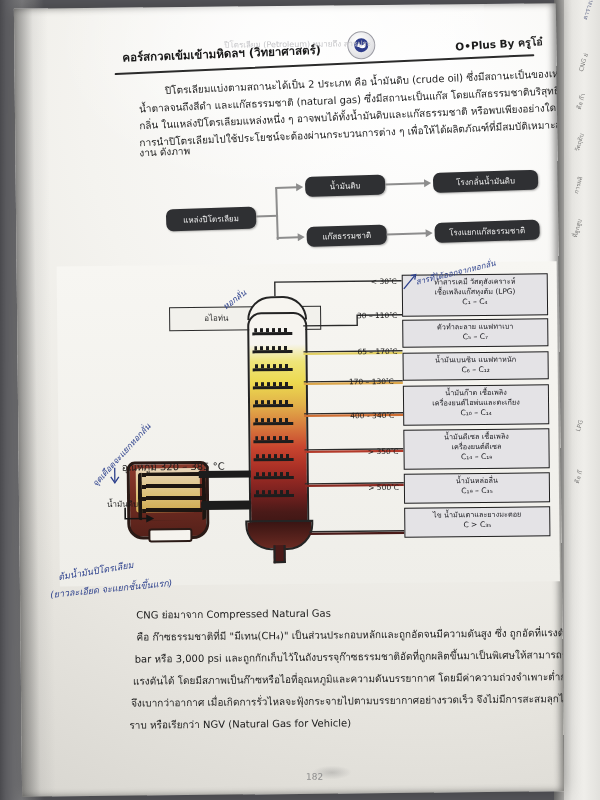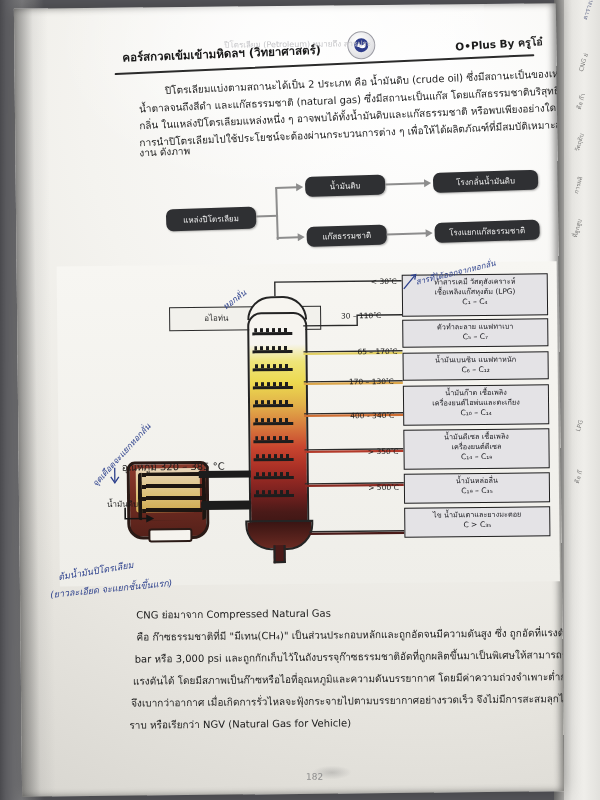--- a/index.html
+++ b/index.html
@@ -312,21 +312,21 @@
           <path d="M246,120 L345,120" stroke="#dca64a"></path>
           <path d="M246,152 L345,152" stroke="#cf6f34"></path>
           <path d="M246,188 L345,188" stroke="#b33a2a"></path>
           <path d="M246,222 L345,222" stroke="#8a2a22"></path>
           <path d="M250,270 L345,270" stroke="#4a1a18"></path>
         </g>
       </svg>
 
       <div class="temps">
         <div class="temp" style="left:266px;top:12px;">&lt; 30 ํC</div>
-        <div class="temp" style="left:250px;top:46px;">30 – 110 ํC</div>
+        <div class="temp" style="left:266px;top:46px;">30 – 110 ํC</div>
         <div class="temp" style="left:266px;top:82px;">65 – 170  ํC</div>
         <div class="temp" style="left:262px;top:112px;">170 – 130  ํC</div>
         <div class="temp" style="left:262px;top:146px;">400 - 340  ํC</div>
         <div class="temp" style="left:266px;top:182px;">&gt; 350  ํC</div>
         <div class="temp" style="left:266px;top:218px;">&gt; 500  ํC</div>
       </div>
 
       <div class="fracs">
         <div class="frac" style="top:0px;height:42px;">
           <div>ทำสารเคมี วัสดุสังเคราะห์</div>

